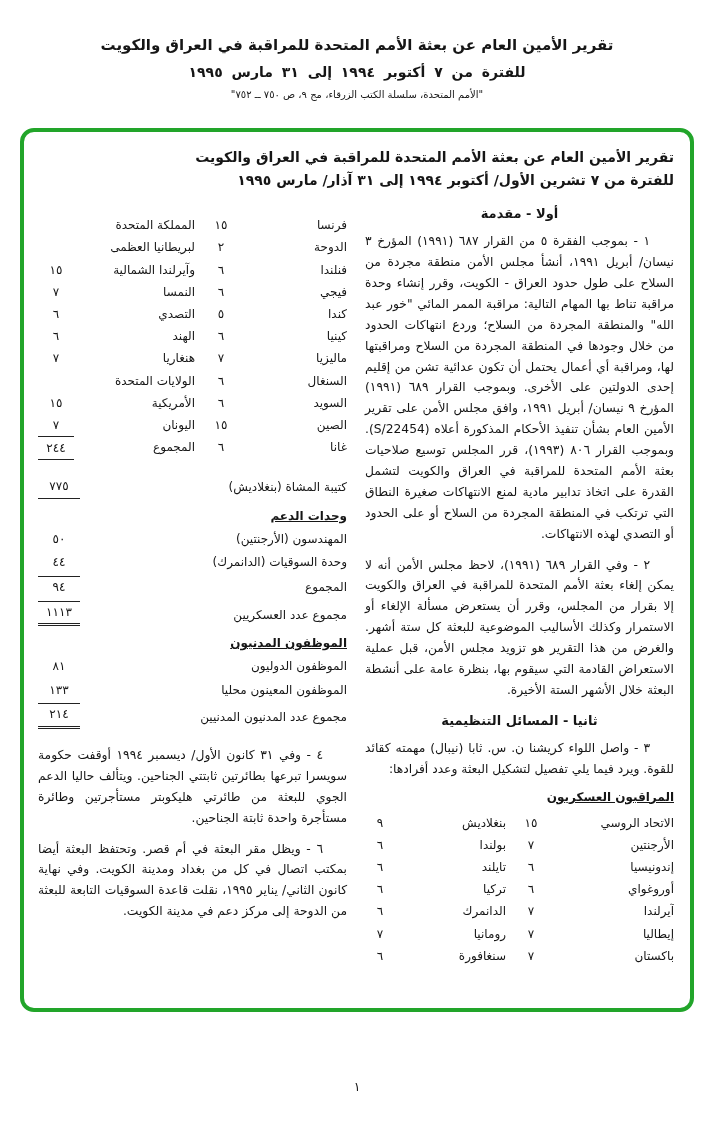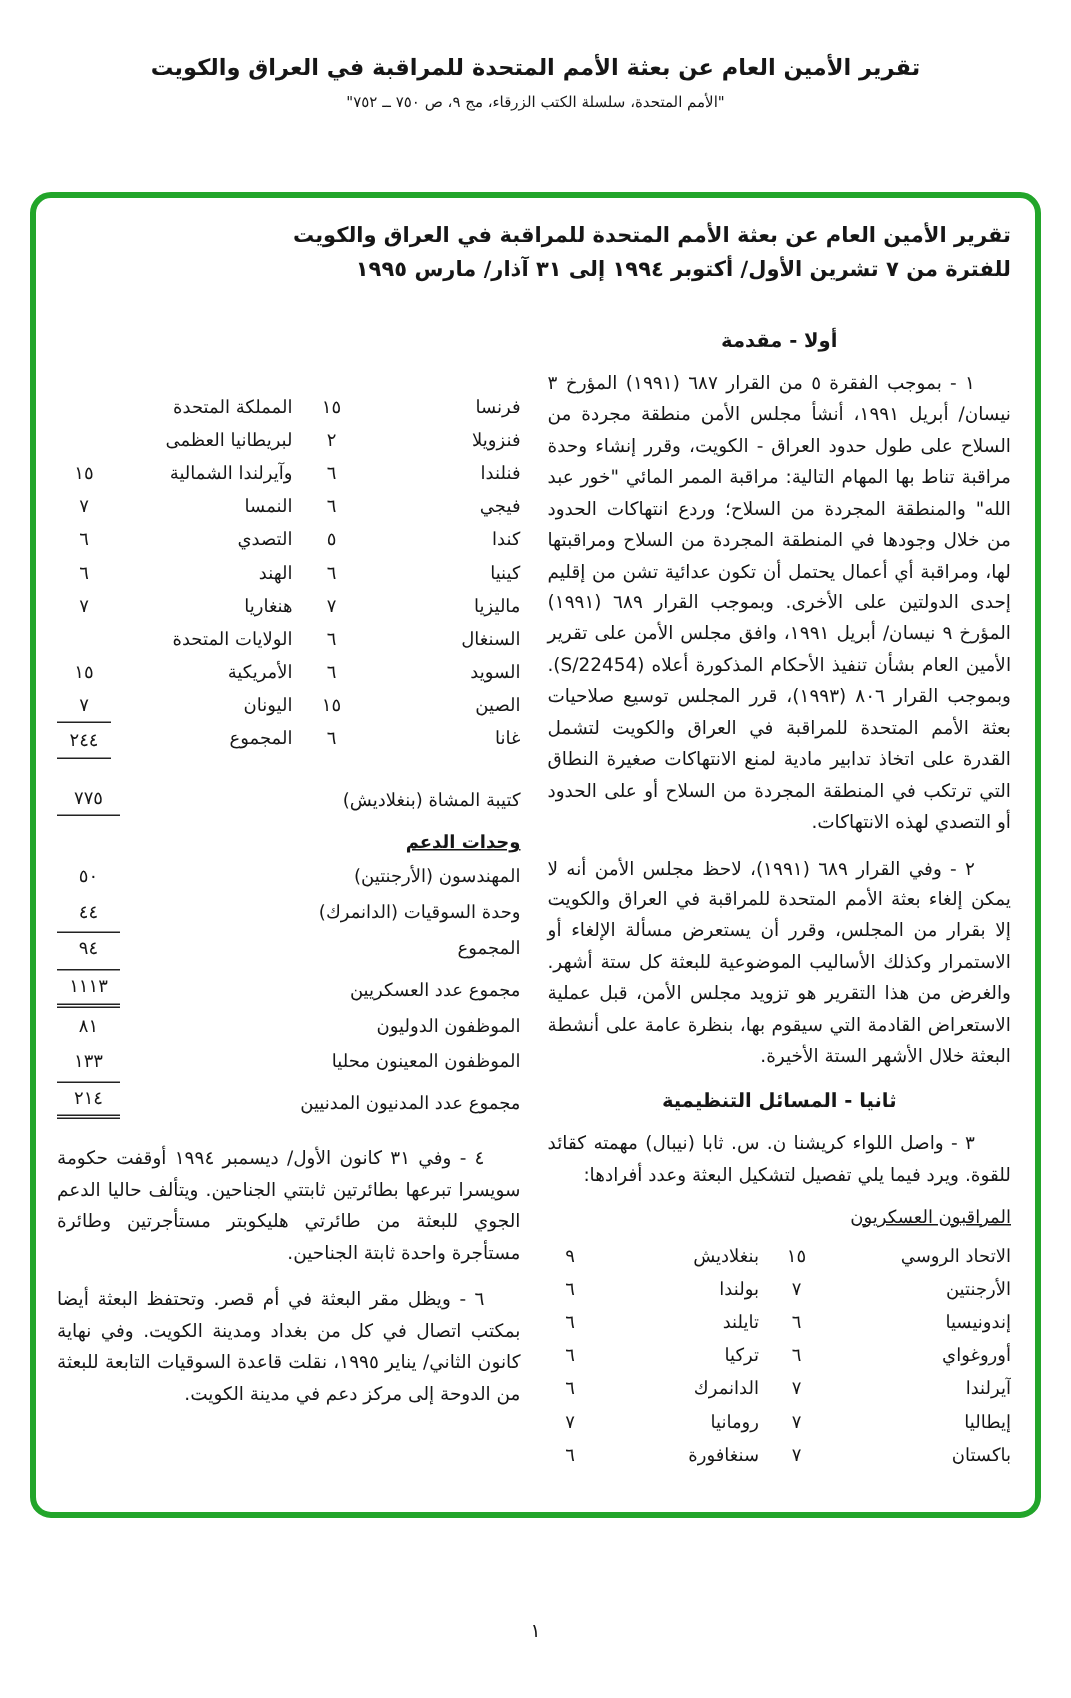--- a/index.html
+++ b/index.html
@@ -18,28 +18,28 @@
     position:absolute; top:128px; left:20px; width:674px; height:884px;
     border:4px solid #22a52a; border-radius:14px;
     padding:14px 16px 10px 14px; overflow:hidden; background:#fff;
   }
   .doc-title { text-align:right; font-weight:bold; font-size:14px; line-height:1.65; }
   .doc-ref { direction:ltr; text-align:left; padding-left:68px; margin:9px 0 2px 0;
              font-size:11.5px; font-weight:bold; }
   .ref-date { margin-left:6px; }
 
   
-  .cols { display:flex; gap:18px; margin-top:22px;align-items:center; }
+  .cols { display:flex; gap:18px; margin-top:8px; }
   .col { width:calc(50% - 9px); }
 
   .sec-heading { text-align:center; font-weight:bold; font-size:13px; margin:6px 0 10px; }
   .sec-heading.second { margin-top:12px; }
   .para { font-size:12.3px; line-height:1.7; text-align:justify; text-indent:24px; margin-bottom:10px; }
 
-  .obs-heading { font-weight:normal; font-size:12px; text-decoration:underline; margin:6px 0 8px; }
+  .obs-heading { font-weight:bold; font-size:12px; text-decoration:underline; margin:6px 0 8px; }
 
   .obs-row { display:grid; font-size:12px; line-height:1.85; }
   .obs-table-first  .obs-row { grid-template-columns:118px 50px 1fr 30px; }
   .obs-table-second .obs-row { grid-template-columns:100px 52px 1fr 36px; }
   .obs-table-second { margin-top:14px; }
   .obs-name { text-align:right; white-space:nowrap; overflow:hidden; }
   .obs-num  { display:block; text-align:center; }
 
   .strength-list { margin-top:16px; margin-bottom:16px; }
   .unit-row { display:flex; justify-content:space-between; align-items:flex-end;
@@ -55,20 +55,21 @@
   
   .page-footer { position:absolute; bottom:38px; left:0; width:100%; text-align:center; font-size:12.5px; }
 </style>
 </head>
 <body>
 
 <div class="page">
 
   <header class="top-header">
     <div class="top-title1">تقرير الأمين العام عن بعثة الأمم المتحدة للمراقبة في العراق والكويت</div>
+    <div class="top-title2">للفترة من ٧ أكتوبر ١٩٩٤ إلى ٣١ مارس ١٩٩٥</div>
     <div class="top-note">"الأمم المتحدة، سلسلة الكتب الزرقاء، مج ٩، ص ٧٥٠ ــ ٧٥٢"</div>
   </header>
 
   <section class="green-box" style="border-color: rgb(34, 165, 42);">
     <div class="doc-title">
       <div>تقرير الأمين العام عن بعثة الأمم المتحدة للمراقبة في العراق والكويت</div>
       <div>للفترة من ٧ تشرين الأول/ أكتوبر ١٩٩٤ إلى ٣١ آذار/ مارس ١٩٩٥</div>
     </div>
 
 
@@ -129,21 +130,21 @@
 
       <div class="col col-second">
         <div class="obs-table obs-table-second">
             <div class="obs-row">
               <span class="obs-name">فرنسا</span>
               <span class="obs-num">١٥</span>
               <span class="obs-name">المملكة المتحدة</span>
               <span class="obs-num"></span>
             </div>
             <div class="obs-row">
-              <span class="obs-name">فنزويلا</span>
+              <span class="obs-name">الدوحة</span>
               <span class="obs-num">٢</span>
               <span class="obs-name">لبريطانيا العظمى</span>
               <span class="obs-num"></span>
             </div>
             <div class="obs-row">
               <span class="obs-name">فنلندا</span>
               <span class="obs-num">٦</span>
               <span class="obs-name">وآيرلندا الشمالية</span>
               <span class="obs-num">١٥</span>
             </div>
@@ -211,20 +212,21 @@
               <span class="unit-value">٤٤</span>
             </div>
             <div class="unit-row">
               <span class="unit-label">المجموع</span>
               <span class="unit-value rule-above">٩٤</span>
             </div>
             <div class="unit-row">
               <span class="unit-label">مجموع عدد العسكريين</span>
               <span class="unit-value rule-above double-rule-below">١١١٣</span>
             </div>
+            <div class="unit-heading">الموظفون المدنيون</div>
             <div class="unit-row">
               <span class="unit-label">الموظفون الدوليون</span>
               <span class="unit-value">٨١</span>
             </div>
             <div class="unit-row">
               <span class="unit-label">الموظفون المعينون محليا</span>
               <span class="unit-value">١٣٣</span>
             </div>
             <div class="unit-row">
               <span class="unit-label">مجموع عدد المدنيون المدنيين</span>

